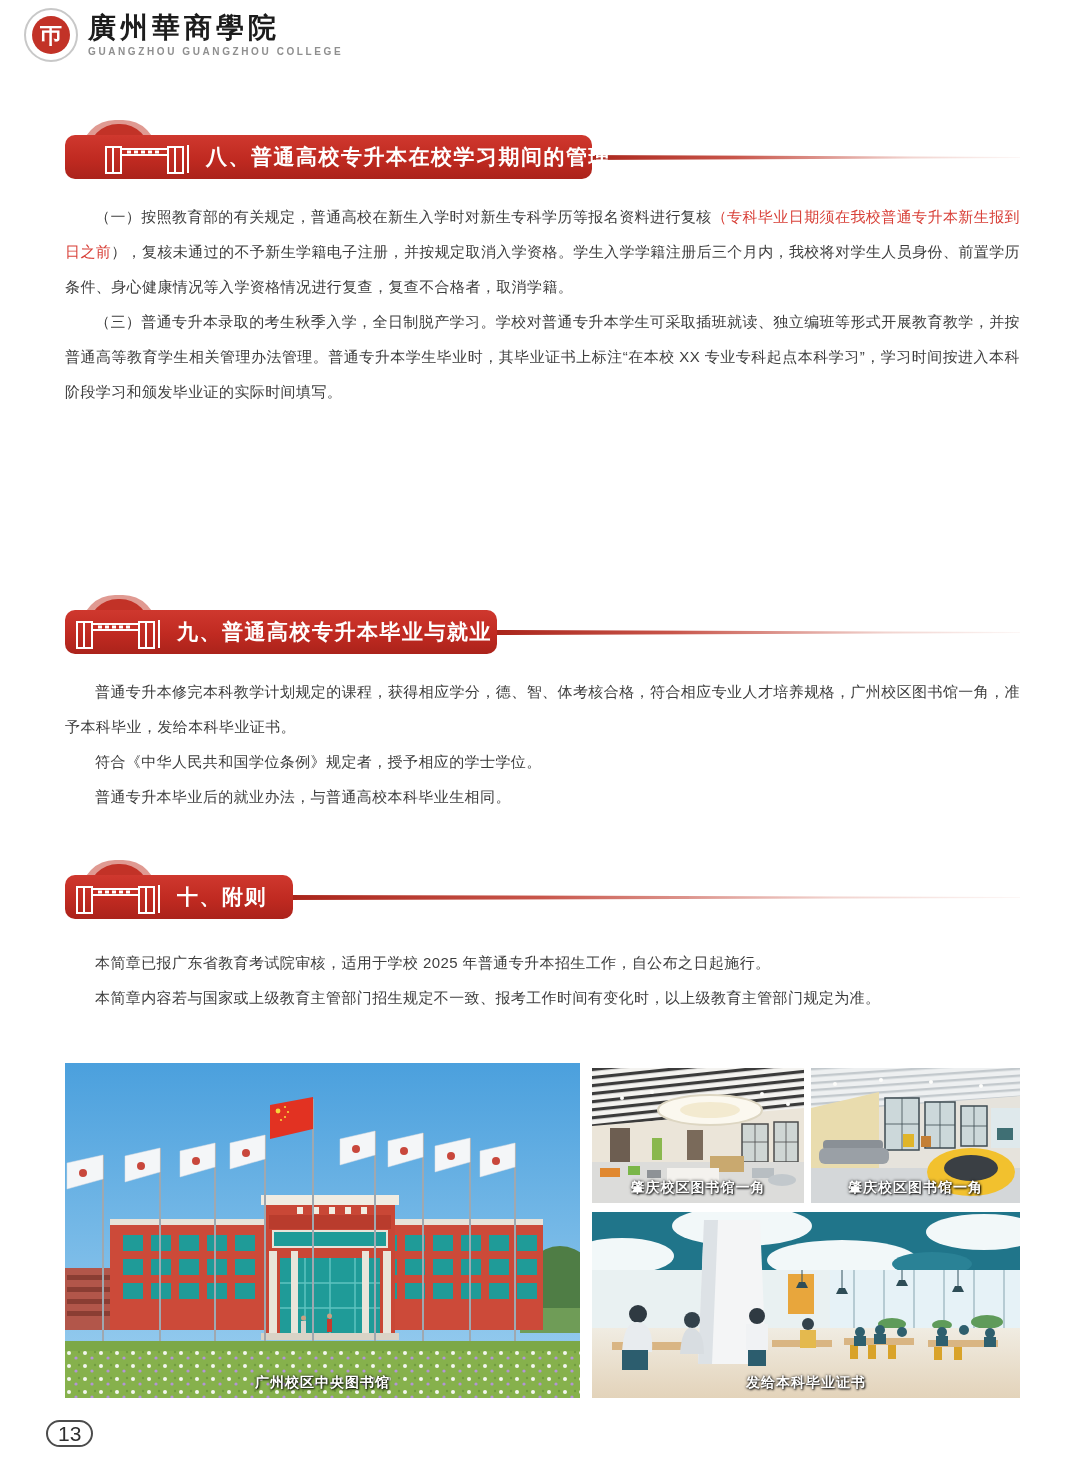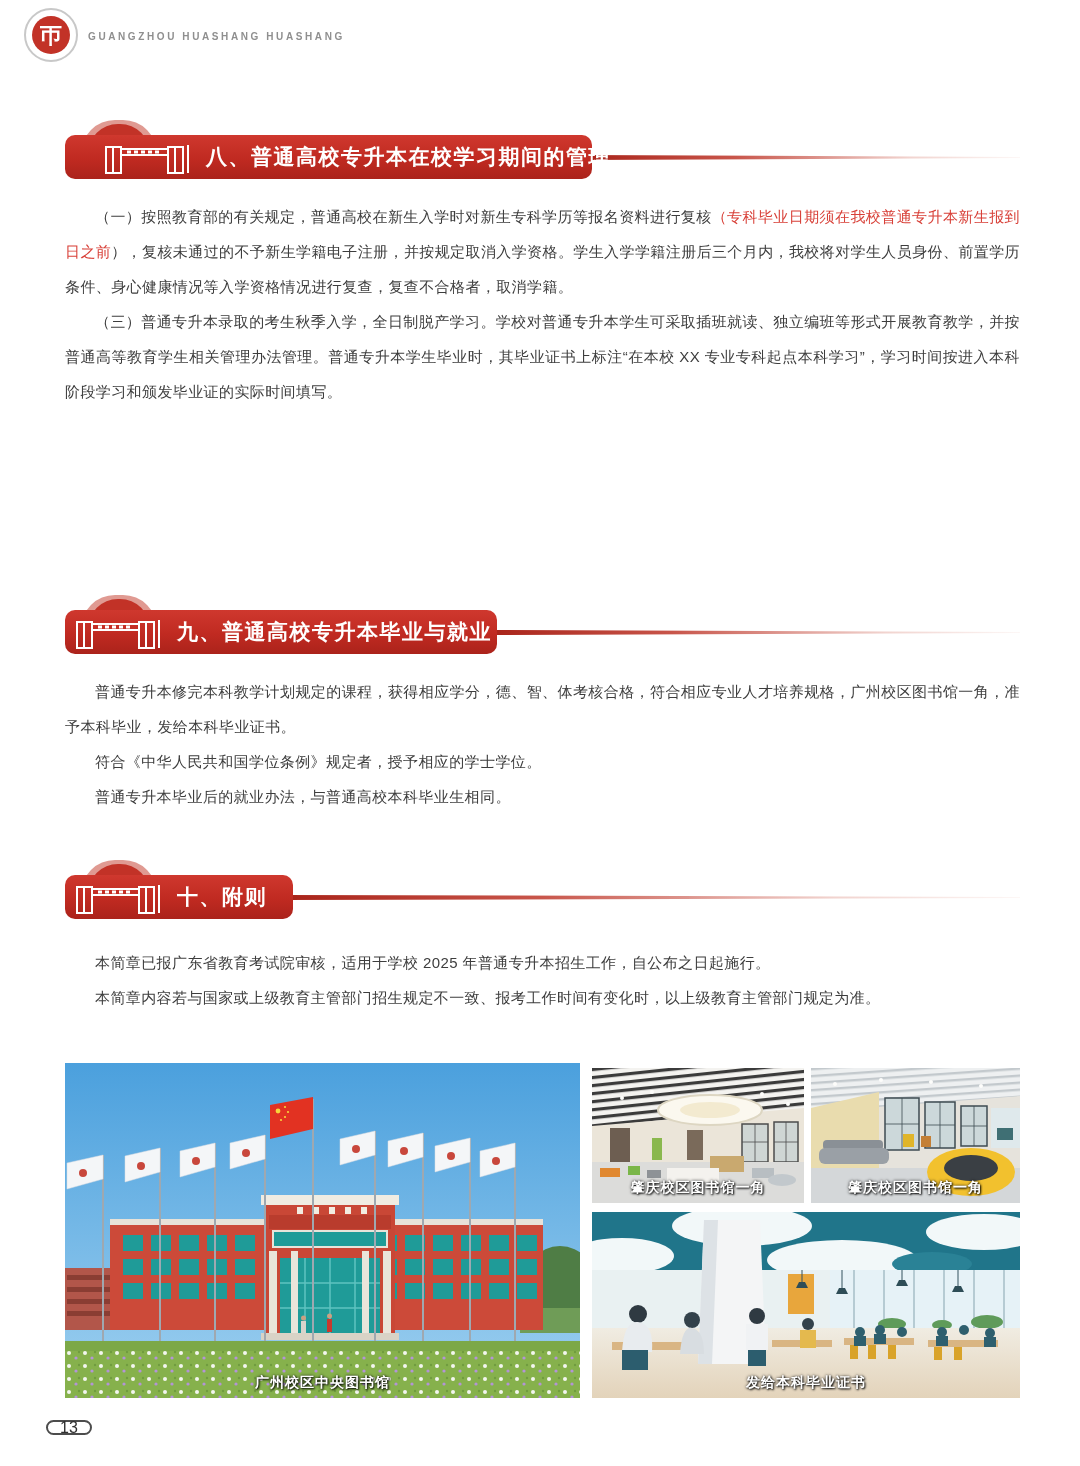--- a/index.html
+++ b/index.html
@@ -44,37 +44,38 @@
   .photo svg { display:block; width:100%; height:100%; }
   .photo-main   { left:65px;  top:1063px; width:515px; height:335px; }
   .photo-tr1    { left:592px; top:1068px; width:212px; height:135px; }
   .photo-tr2    { left:811px; top:1068px; width:209px; height:135px; }
   .photo-bottom { left:592px; top:1212px; width:428px; height:186px; }
   .caption { position:absolute; bottom:6px; left:0; right:0; text-align:center; color:#ffffff;
              font-size:14px; font-weight:bold; letter-spacing:1px;
              text-shadow:0 0 3px rgba(0,0,0,0.85), 1px 1px 2px rgba(0,0,0,0.9); }
 
   
-  .page-num { position:absolute; left:46px; top:1420px; min-width:46px; height:15px; border:2px solid #4c4c4c;
+  .page-num { position:absolute; left:46px; top:1420px; min-width:46px; height:27px; border:2px solid #4c4c4c;
               border-radius:15px; display:flex; align-items:center; justify-content:center;
-              font-size:16px; color:#303030; padding:0 10px; background:#fff; }
+              font-size:21px; color:#303030; padding:0 10px; background:#fff; }
 </style>
 </head>
 <body>
 
 <div class="page">
 
   <div class="logo">
     <svg class="logo-seal" viewBox="0 0 54 54">
       <circle cx="27" cy="27" r="26" fill="#ffffff" stroke="#c8c8c8" stroke-width="2"></circle>
       <circle cx="27" cy="27" r="19" fill="#c23227"></circle>
       <text x="27" y="35" text-anchor="middle" font-size="22" font-weight="bold" fill="#ffffff">帀</text>
     </svg>
     <div class="logo-names">
-      <div class="logo-en">GUANGZHOU HUASHANG HUASHANG</div>
+      <div class="logo-zh">廣州華商學院</div>
+      <div class="logo-en">GUANGZHOU GUANGZHOU COLLEGE</div>
     </div>
   </div>
 
   <div class="section sec8" style="top:135px;">
     <div class="sec-head">
       <div class="dome-outer"></div>
       <div class="dome-inner"></div>
       <div class="sec-line"></div>
       <div class="banner">
         <svg class="gate-icon" width="92" height="36" viewBox="0 0 92 36">

